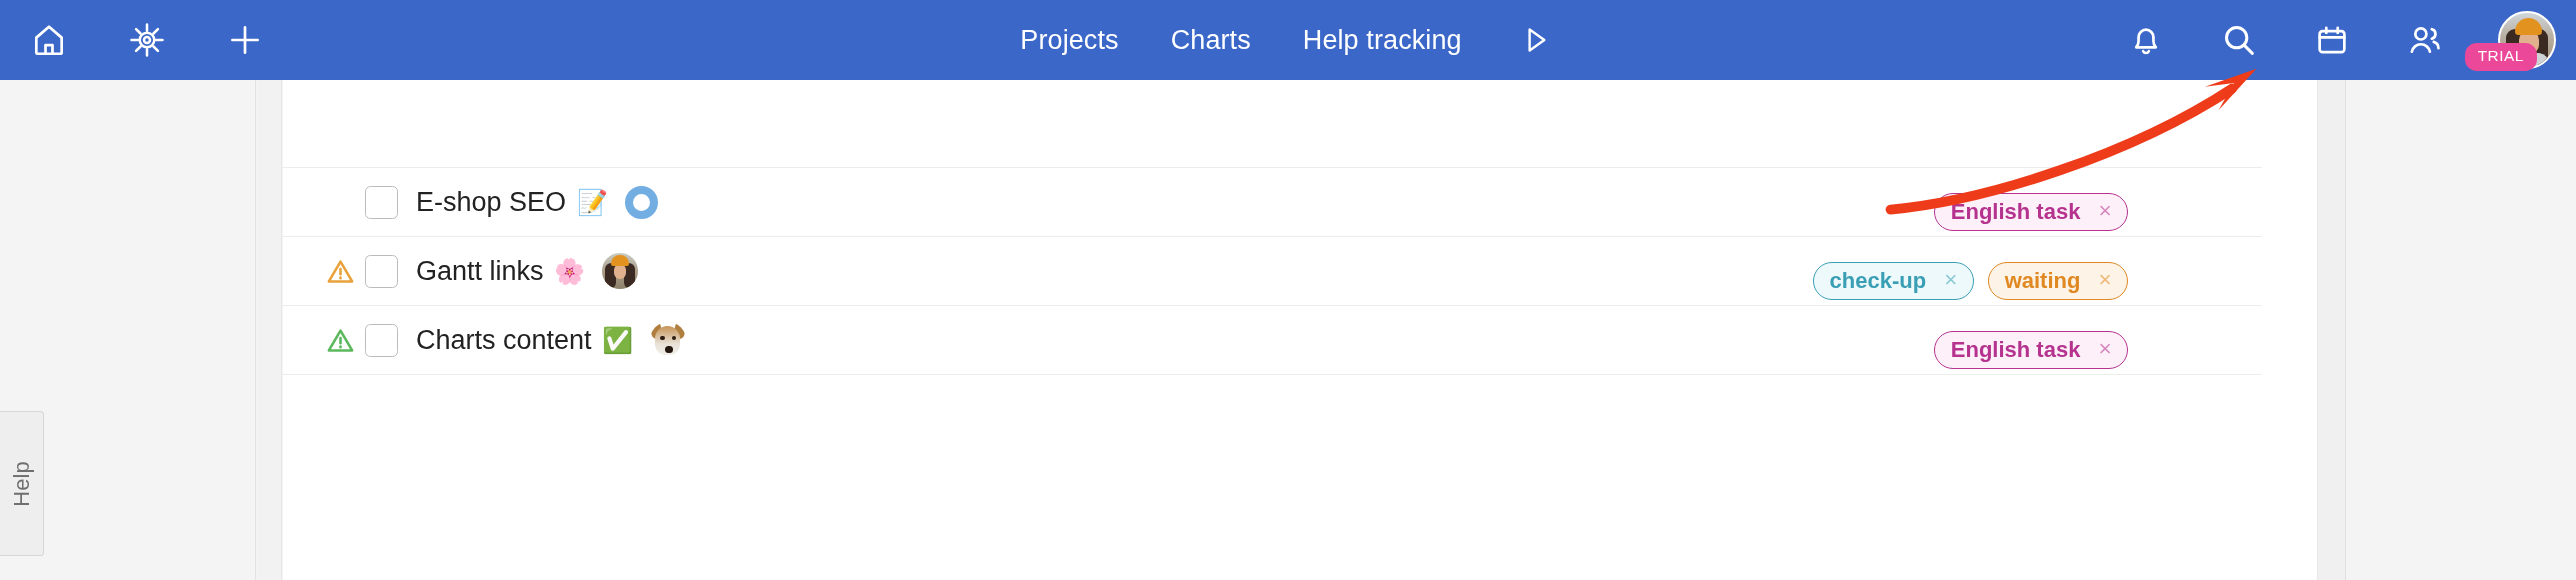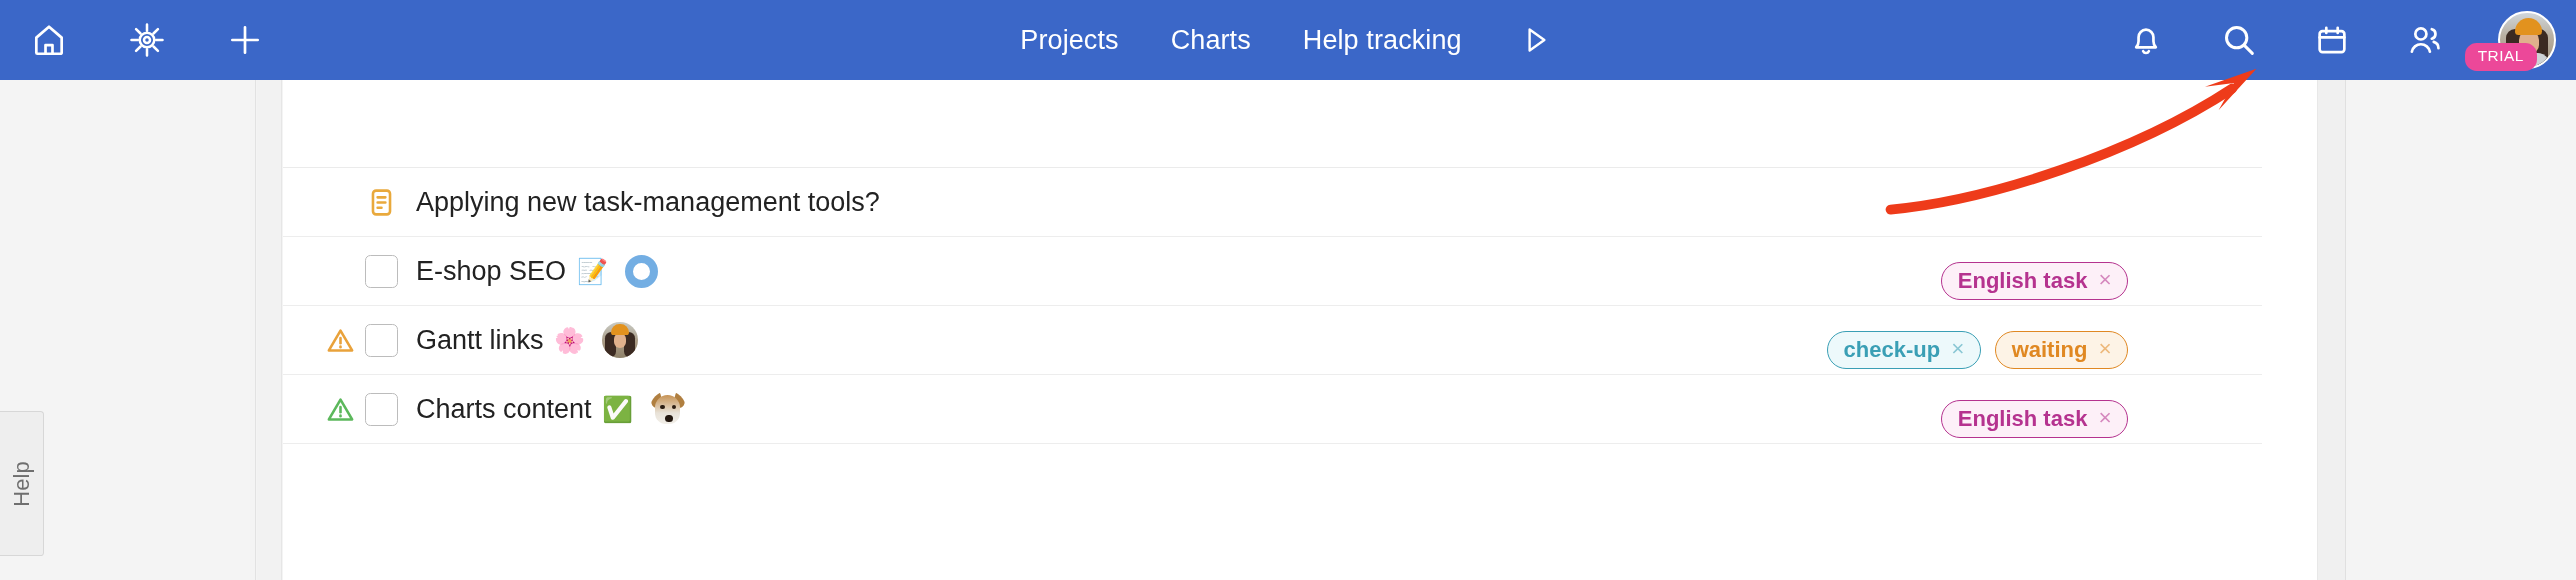--- a/index.html
+++ b/index.html
@@ -165,21 +165,21 @@
   .av-initials {
     width: 36px; height: 36px; border-radius: 50%;
     background: #78838f; color: #ffffff;
     font-size: 16.3px; font-weight: bold; letter-spacing: 0.5px;
     display: flex; align-items: center; justify-content: center;
     cursor: pointer;
   }
 
   .tags { position: absolute; right: 134px; display: flex; align-items: center; gap: 14.5px; }
   .tag {
-    display: inline-flex; align-items: center; gap: 11px;
+    display: inline-flex; align-items: center; gap: 18px;
     height: 38px; padding: 0 15.4px;
     border-radius: 19px; border: 1.8px solid;
     font-size: 22px; font-weight: bold; white-space: nowrap;
     cursor: pointer;
     margin-top: 19px;
   }
   .tag .x { font-size: 22.6px; font-weight: normal; opacity: .55; line-height: 1; cursor: pointer; }
 
   
   .v-scroll-track {
@@ -282,31 +282,20 @@
       <span>Help</span>
     </div>
   </div>
   <div class="rail-gap"></div>
 
   <div class="content">
 
 
     <div class="task-list">
 
-      <div class="task-row first">
-        <div class="warn-slot"></div>
-        <div class="note-icon">
-          <svg width="31" height="31" viewBox="0 0 24 24" fill="none" stroke="#e9a93c" stroke-width="2" stroke-linecap="round" stroke-linejoin="round">
-            <rect x="5.4" y="2.8" width="13.2" height="18.4" rx="2.4"></rect>
-            <path d="M9 8h6M9 12h6M9 16h3"></path>
-          </svg>
-        </div>
-        <span class="task-name">Applying new task-management tools?</span>
-        <div class="tags"></div>
-      </div>
 
       <div class="task-row">
         <div class="warn-slot"></div>
         <div class="checkbox"></div>
         <span class="task-name">E-shop SEO</span>
         <span class="task-emoji">📝</span>
         <div class="assignee">
           <div class="ring"></div>
         </div>
         <div class="tags">

